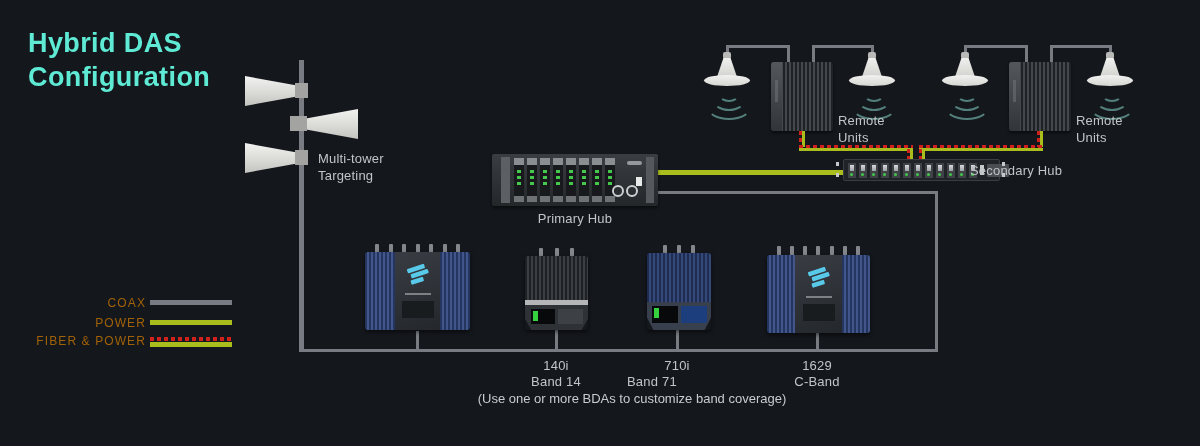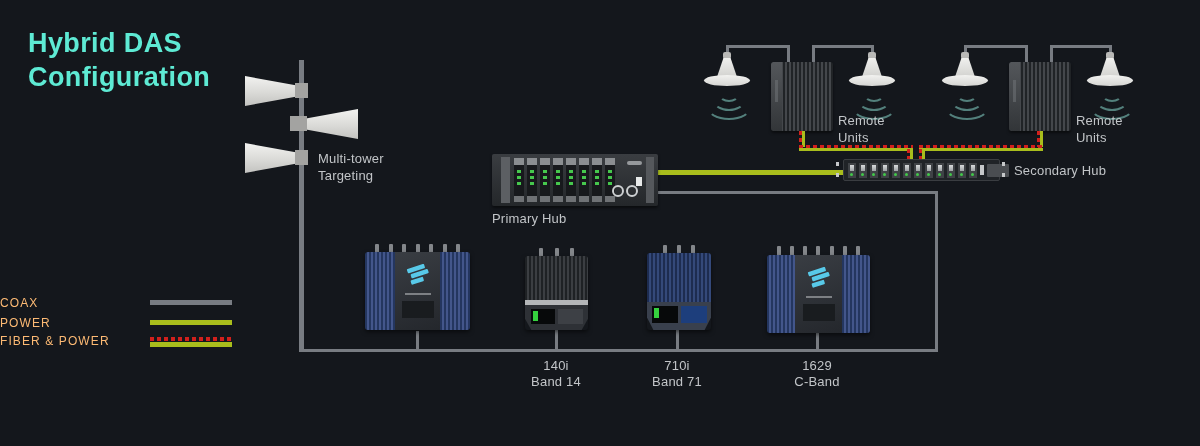--- a/index.html
+++ b/index.html
@@ -11,22 +11,22 @@
          color:#5eead4;letter-spacing:.4px;}
   
   .coax{background:#787c82;}
   .fiber{background:#a9bd1c;}
   
   .horn{position:absolute;background:linear-gradient(180deg,#f2f2f0 0%,#dadad7 55%,#c3c3c0 100%);}
   .horn.left{clip-path:polygon(0 0,100% 32%,100% 68%,0 100%);}
   .horn.right{clip-path:polygon(0 32%,100% 0,100% 100%,0 68%);}
   .mount{position:absolute;background:#a3a3a1;}
   
-  .legend-label{position:absolute;left:0;width:140px;text-align:left;font:500 12px/16px "Liberation Sans",sans-serif;
-                color:#fdba74;letter-spacing:1.1px;}
+  .legend-label{position:absolute;left:6px;width:140px;text-align:right;font:500 12px/16px "Liberation Sans",sans-serif;
+                color:#a16207;letter-spacing:1.1px;}
   .dash-red-h{background:repeating-linear-gradient(90deg,#d2201c 0 4px,transparent 4px 7px);}
   .dash-red-v{background:repeating-linear-gradient(180deg,#d2201c 0 4px,transparent 4px 7px);}
   
   .phub{position:absolute;left:492px;top:154px;width:166px;height:52px;border-radius:2px;
         background:linear-gradient(180deg,#3a3d41,#24272a);box-shadow:0 2px 3px rgba(0,0,0,.5);}
   .phub .rail-l{position:absolute;left:9px;top:3px;width:9px;height:46px;background:#5c5f63;}
   .phub .rail-r{position:absolute;right:4px;top:3px;width:8px;height:46px;background:#55585c;}
   .phm{position:relative;width:10px;height:44px;background:#17191c;}
   .phm::before{content:"";position:absolute;top:0;left:0;right:0;height:7px;background:#8b8e91;}
   .phm::after{content:"";position:absolute;bottom:0;left:0;right:0;height:6px;background:#6f7275;}
@@ -136,21 +136,21 @@
       <div class="phm">
           <div class="phm-led"></div>
         </div>
     </div>
     <div class="abs" style="right:16px;top:7px;width:15px;height:4px;background:#96999c;border-radius:2px"></div>
     <div class="port" style="right:34px;bottom:9px"></div>
     <div class="port" style="right:20px;bottom:9px"></div>
     <div class="abs" style="right:16px;bottom:20px;width:6px;height:9px;background:#e8eaea"></div>
     <div class="rail-r"></div>
   </div>
-  <div class="lbl" style="left:492px;top:210px;width:166px;text-align:left">Primary Hub</div>
+  <div class="lbl" style="left:492px;top:210px;width:166px;text-align:center">Primary Hub</div>
 
   <div class="abs coax" style="left:726px;top:45px;width:64px;height:3px"></div>
   <div class="abs coax" style="left:726px;top:45px;width:3px;height:13px"></div>
   <div class="abs coax" style="left:787px;top:45px;width:3px;height:19px"></div>
   <div class="abs coax" style="left:812px;top:45px;width:62px;height:3px"></div>
   <div class="abs coax" style="left:812px;top:45px;width:3px;height:19px"></div>
   <div class="abs coax" style="left:871px;top:45px;width:3px;height:13px"></div>
 
   <div class="nubA" style="left:723px;top:52px"></div>
   <div class="stemA" style="left:717px;top:58px"></div>
@@ -234,21 +234,21 @@
       <div class="shm"></div>
     <div class="shm"></div>
       <div class="shm"></div>
     <div class="shm"></div>
       <div class="shm"></div>
     <div style="width:4px;height:10px;background:#c6c8ca;flex:none"></div>
     <div style="width:22px;height:13px;background:#4a4d51;border-radius:1px;flex:none"></div>
   </div>
   <div class="bracket" style="left:1002px;top:162px"></div>
   <div class="bracket" style="left:1002px;top:173px"></div>
-  <div class="lbl" style="left:1014px;top:162px;white-space:nowrap">Secondary Hub</div>
+  <div class="lbl" style="left:970px;top:162px;white-space:nowrap">Secondary Hub</div>
 
   <div class="abs" style="left:365px;top:244px;width:105px;height:89px">
     <div class="nubs" style="left:10px;right:10px">
       <div class="nub"></div>
         <div class="nub"></div>
         <div class="nub"></div>
         <div class="nub"></div>
         <div class="nub"></div>
         <div class="nub"></div>
         <div class="nub"></div>
@@ -328,18 +328,19 @@
         <div class="minitxt"></div>
         <div class="pport"></div>
       </div>
       <div class="finsB" style="width:28px"></div>
     </div>
   </div>
 
   <div class="lbl" style="left:506px;top:357px;width:100px;text-align:center">140i</div>
   <div class="lbl" style="left:506px;top:373px;width:100px;text-align:center">Band 14</div>
   <div class="lbl" style="left:627px;top:357px;width:100px;text-align:center">710i</div>
-  <div class="lbl" style="left:627px;top:373px;width:100px;text-align:center">Band 71</div>
+  <div class="lbl" style="left:627px;top:373px;width:100px;">Band 71</div>
   <div class="lbl" style="left:767px;top:357px;width:100px;text-align:center">1629</div>
   <div class="lbl" style="left:767px;top:373px;width:100px;text-align:center">C-Band</div>
 
+  <div class="caption">(Use one or more BDAs to customize band coverage)</div>
 
 </div>
 
 </body></html>

